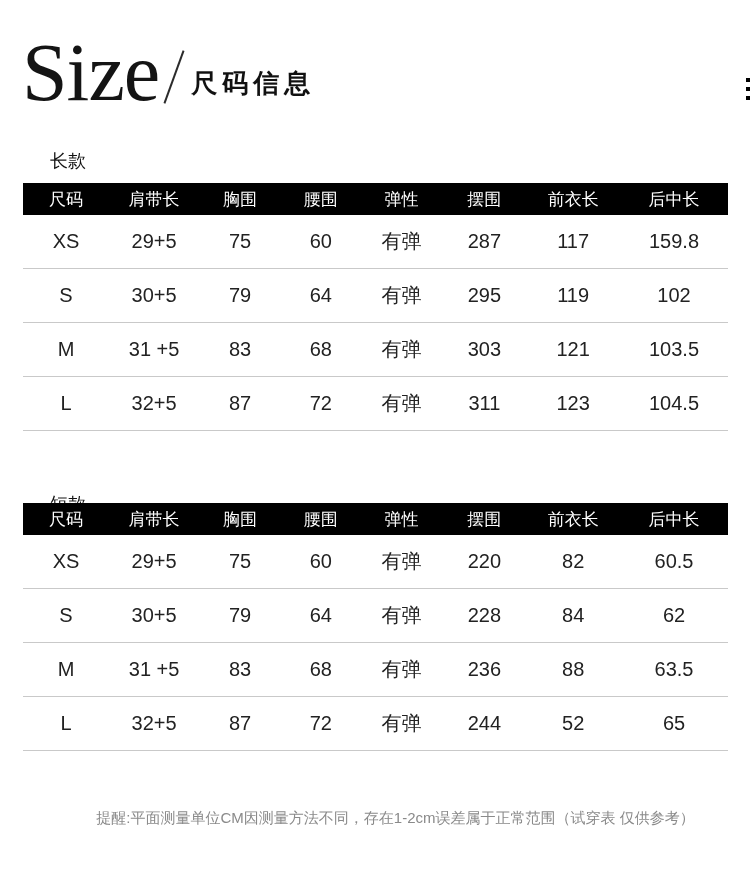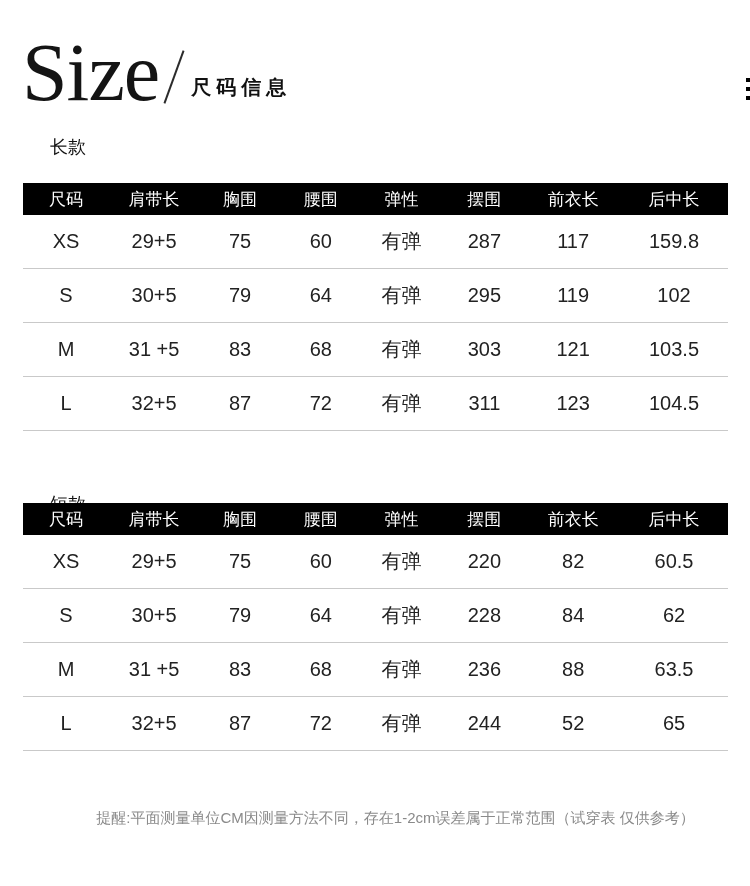--- a/index.html
+++ b/index.html
@@ -34,21 +34,21 @@
     font-weight: 400;
   }
   .title-slash {
     width: 2px;
     height: 56px;
     background: #2b2b2b;
     transform: rotate(20deg);
     margin: 0 16px 4px 14px;
   }
   .title-zh {
-    font-size: 20px;
+    font-size: 26px;
     font-weight: bold;
     letter-spacing: 5px;
     color: #111111;
     margin-bottom: 8px;
   }
   .menu-icon {
     position: absolute;
     top: 78px;
     right: 23px;
     width: 22px;
@@ -64,21 +64,21 @@
 
   
   .section-label {
     position: absolute;
     left: 50px;
     font-size: 18px;
     font-weight: 500;
     color: #111111;
     line-height: 22px;
   }
-  .label-1 { top: 136px; }
+  .label-1 { top: 150px; }
   .label-2 { top: 493px; text-decoration: underline; }
 
   .size-table {
     position: absolute;
     left: 23px;
     width: 705px;
     border-collapse: collapse;
     table-layout: fixed;
   }
   .table-1 { top: 183px; }

